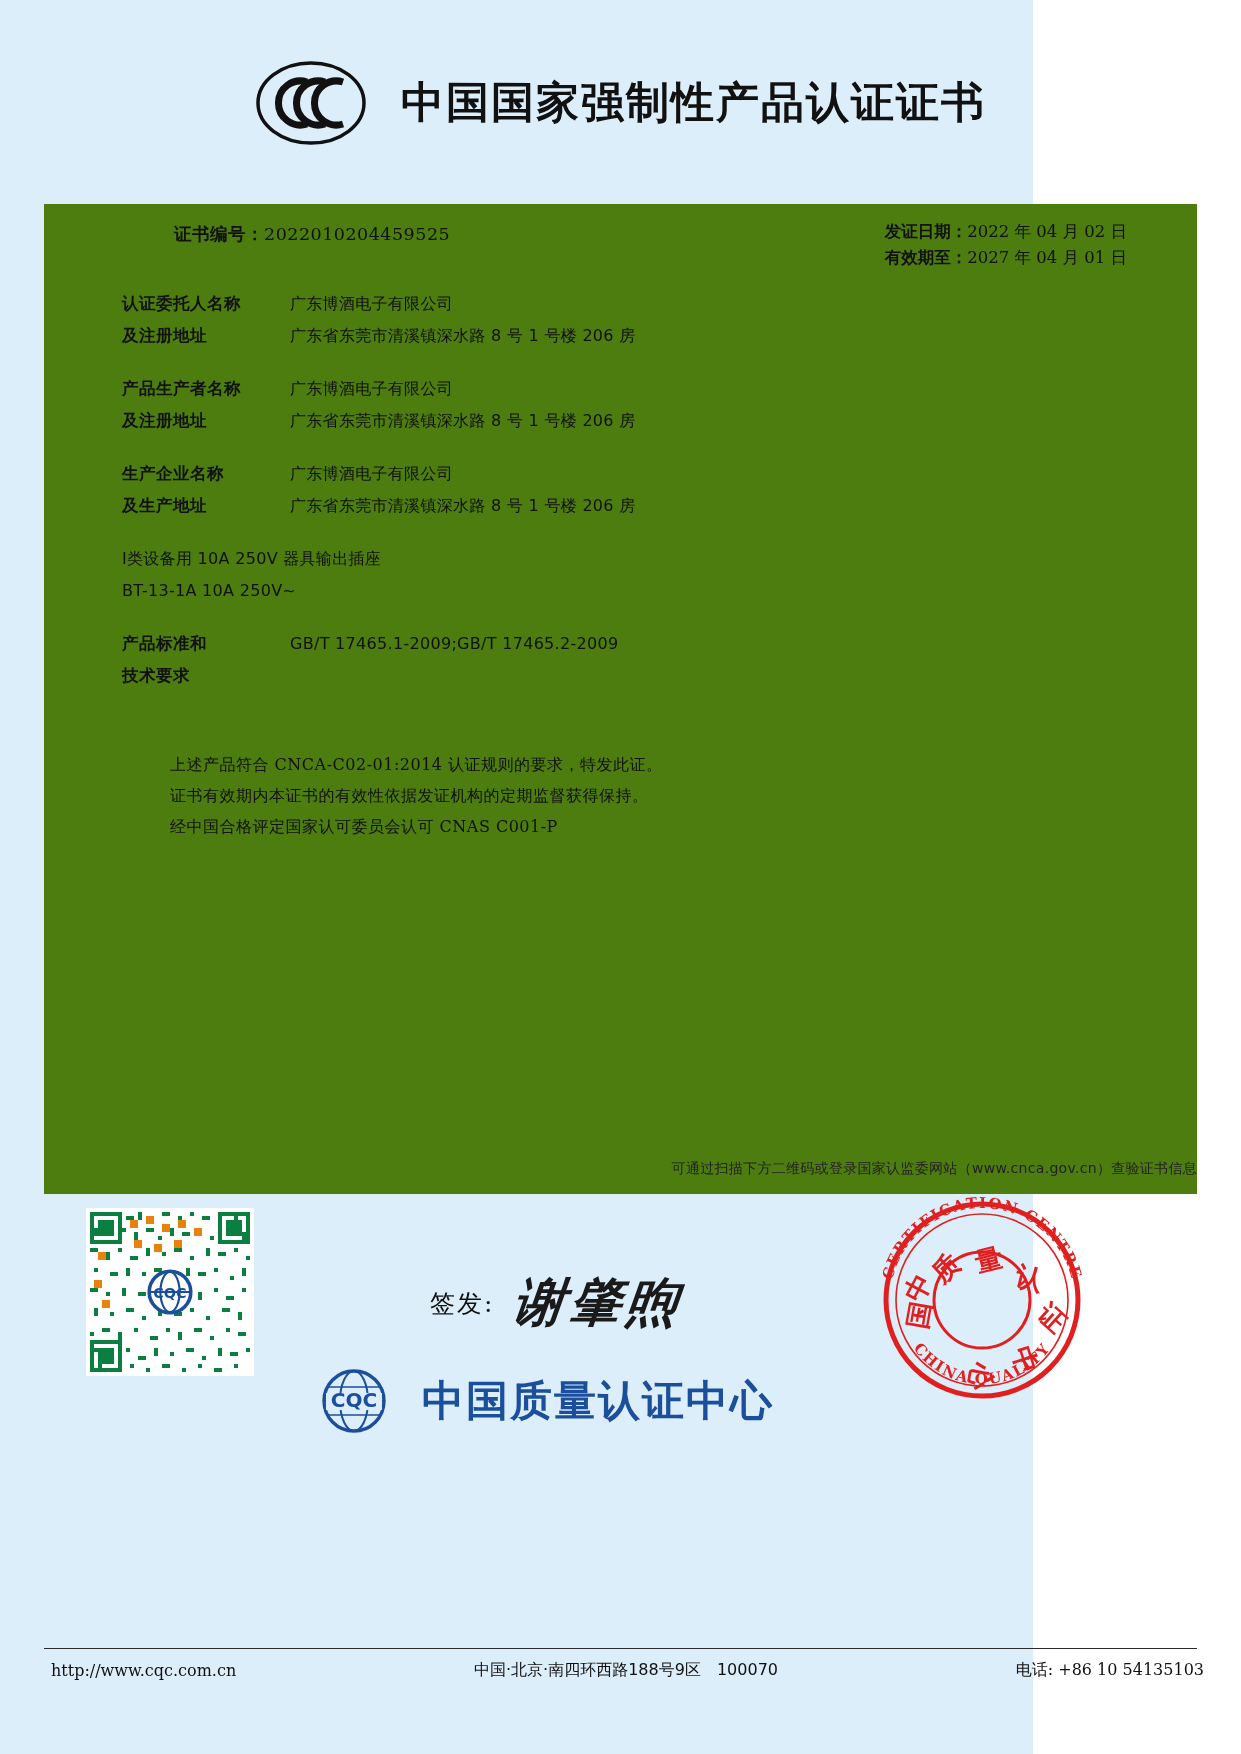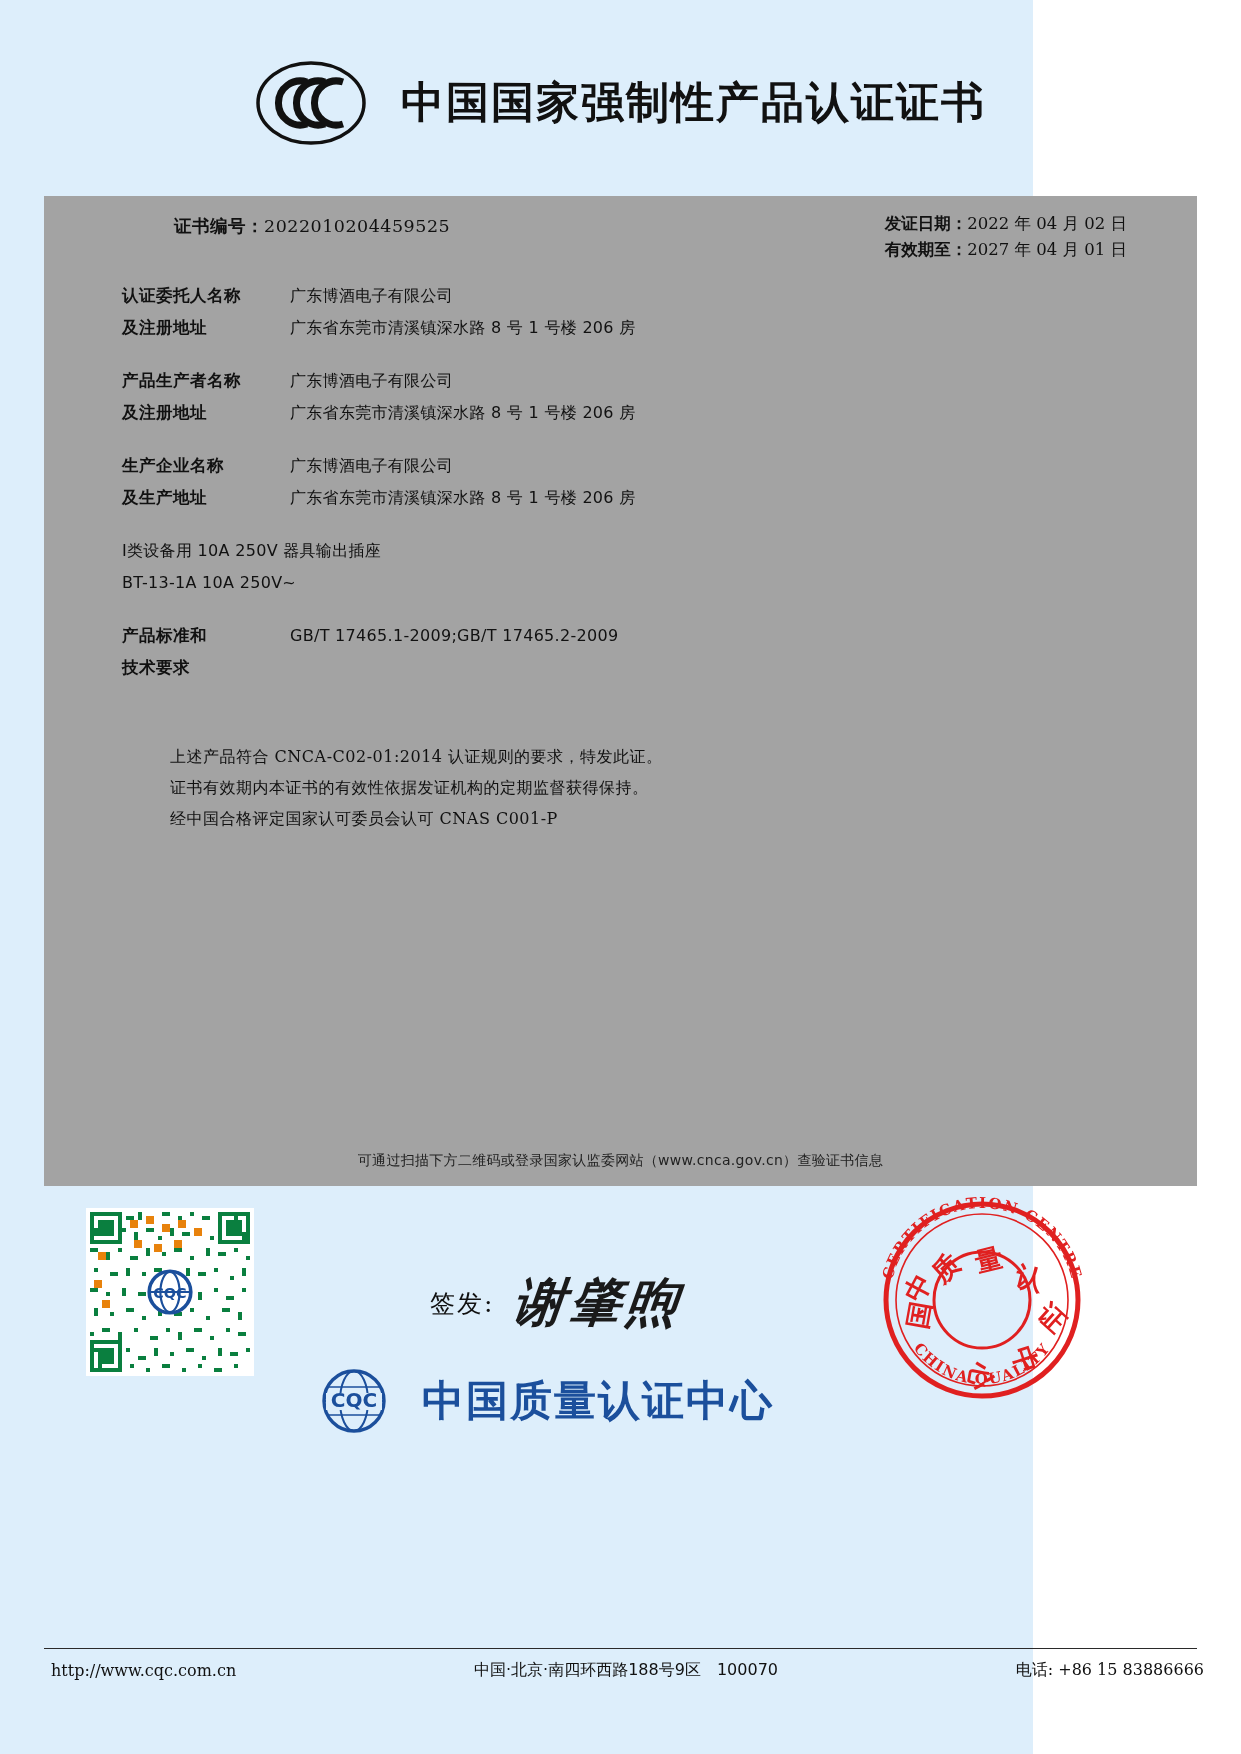--- a/index.html
+++ b/index.html
@@ -44,24 +44,24 @@
     font-size: 43px;
     font-weight: bold;
     letter-spacing: 2px;
     color: #111;
     white-space: nowrap;
   }
   
   .panel {
     position: absolute;
     left: 44px;
-    top: 196px;
+    top: 204px;
     width: 1153px;
     height: 990px;
-    background: #a3a3a3;
+    background: #4d7c0f;
   }
   .cert-no {
     position: absolute;
     left: 130px;
     top: 18px;
     font-family: "DejaVu Serif", serif;
     font-size: 17.5px;
     color: #111;
     letter-spacing: 0.5px;
   }
@@ -121,21 +121,21 @@
     letter-spacing: 0.5px;
     margin-left: 48px;
   }
   .statement div { white-space: nowrap; }
 
   .verify-note {
     position: absolute;
     left: 0;
     right: 0;
     top: 956px;
-    text-align: center;
+    text-align: right;
     font-family: "DejaVu Sans", sans-serif;
     font-size: 14px;
     color: #222;
     letter-spacing: 0.3px;
   }
 
   
   .qr {
     position: absolute;
     left: 86px;
@@ -494,16 +494,16 @@
         <text x="64" y="150" transform="rotate(-80 64 150)">国</text>
         <text x="58" y="124" transform="rotate(-62 58 124)">中</text>
       </g>
     </svg>
   </div>
 
   <div class="footer-rule"></div>
   <div class="footer">
     <div class="left">http://www.cqc.com.cn</div>
     <div class="center">中国·北京·南四环西路188号9区　100070</div>
-    <div class="right">电话: +86 15 83886666</div>
+    <div class="right">电话: +86 10 54135103</div>
   </div>
 
 </div>
 
 </body></html>

